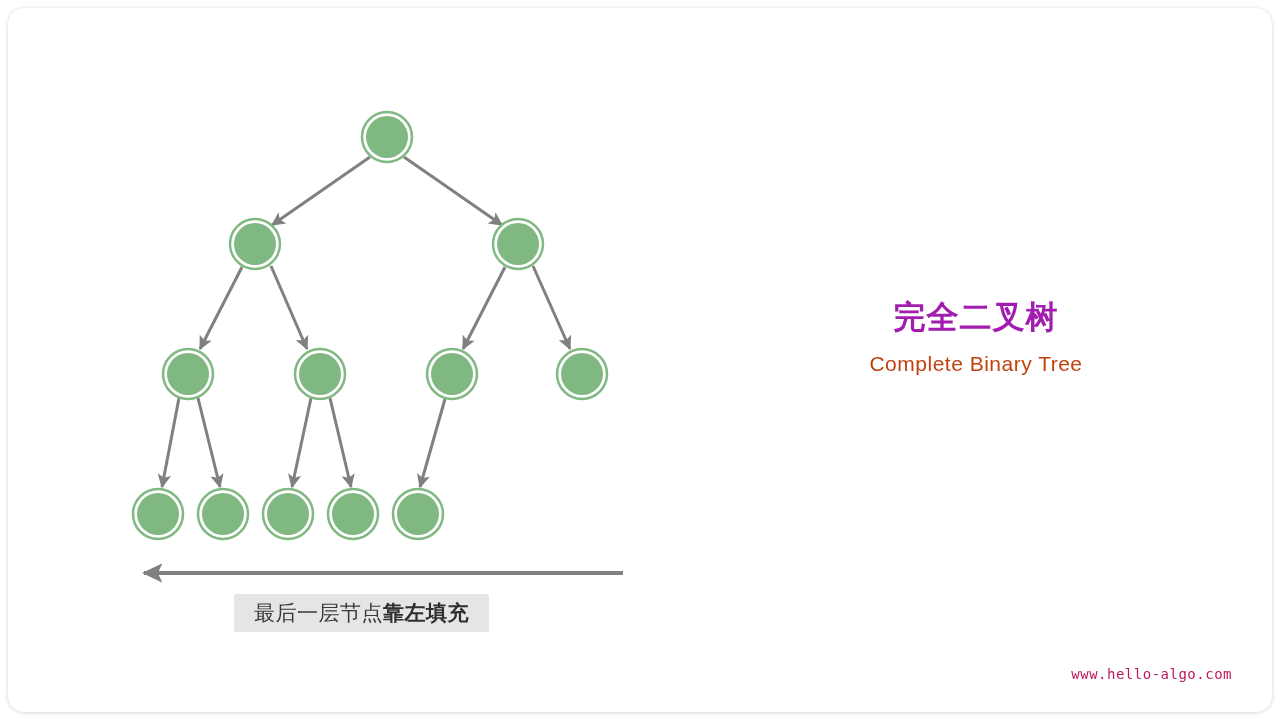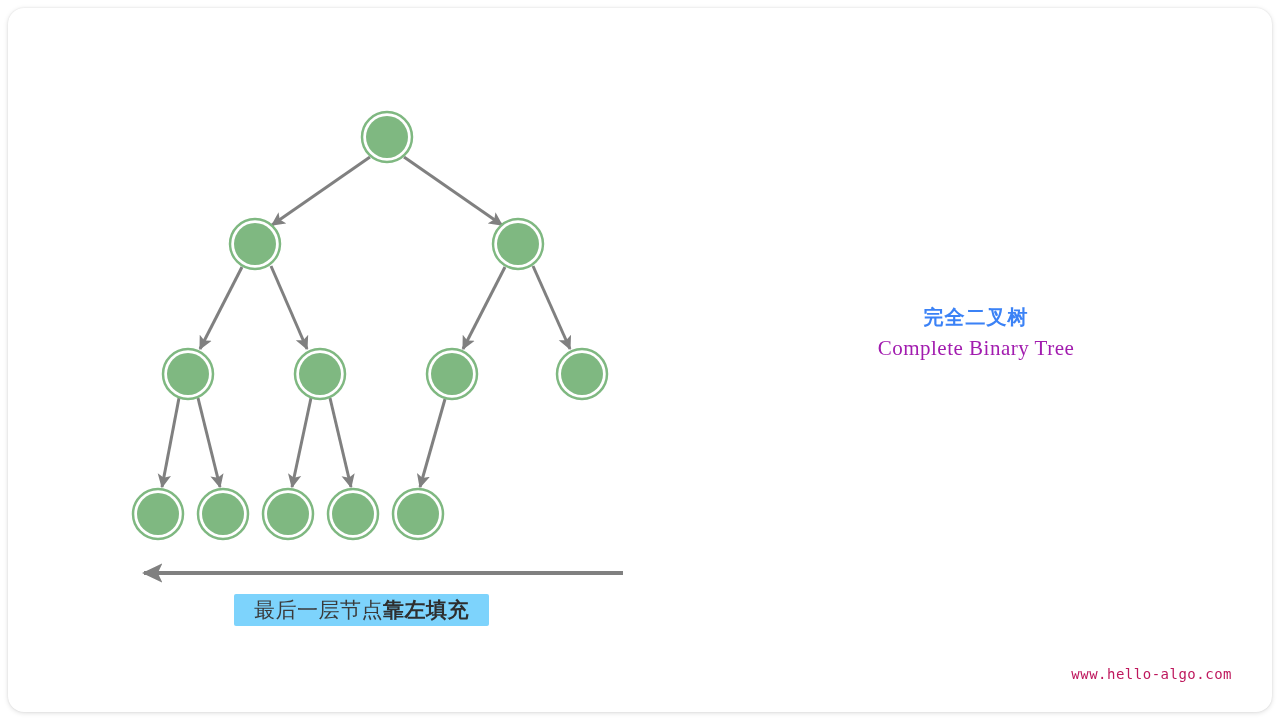--- a/index.html
+++ b/index.html
@@ -39,44 +39,45 @@
   }
   .title-block {
     position: absolute;
     left: 780px;
     top: 292px;
     width: 376px;
     text-align: center;
   }
   .title-cn {
     font-family: "DejaVu Sans", "Liberation Sans", sans-serif;
-    font-size: 20px;
+    font-size: 32px;
     font-weight: bold;
-    color: #3b82f6;
+    color: #a21caf;
     letter-spacing: 1px;
     line-height: 34px;
   }
   .title-en {
-    font-family: Liberation Serif, serif;
+    margin-top: 16px;
+    font-family: Liberation Sans, sans-serif;
     font-size: 21px;
-    color: #a21caf;
+    color: #c2410c;
     letter-spacing: 0.5px;
     line-height: 28px;
   }
   .caption-box {
     position: absolute;
     left: 226px;
     top: 586px;
-    height: 32px;
+    height: 38px;
     box-sizing: border-box;
     padding: 0 20px;
     display: flex;
     align-items: center;
     justify-content: center;
-    background: #7dd3fc;
+    background: #e5e5e5;
     border-radius: 2px;
   }
   .caption-text {
     font-family: "DejaVu Sans", "Liberation Sans", sans-serif;
     font-size: 21px;
     color: #3A3A3A;
     white-space: nowrap;
     letter-spacing: 0.5px;
   }
   .caption-text .em {

